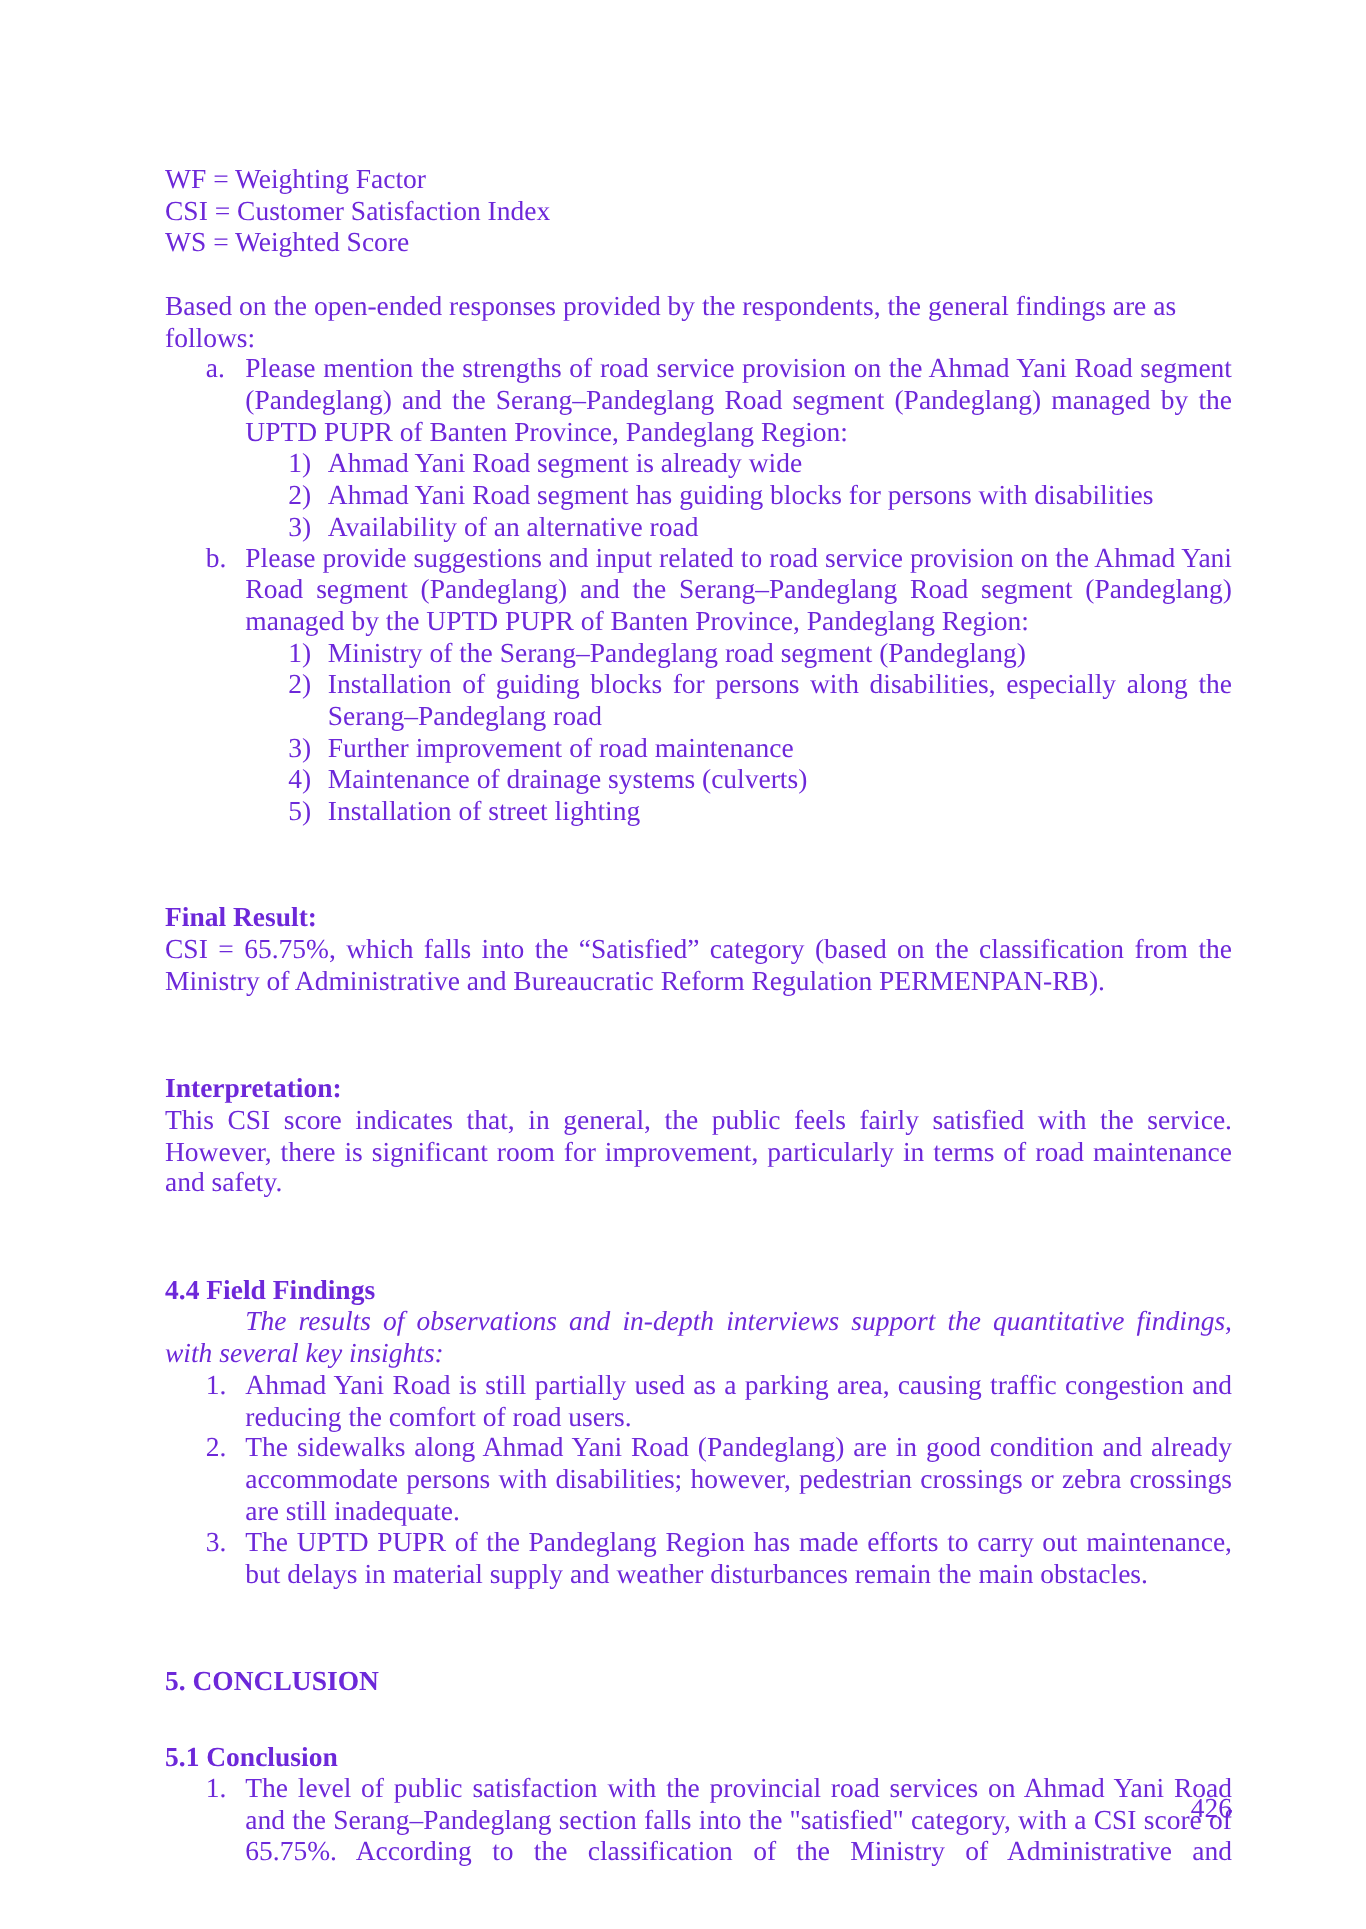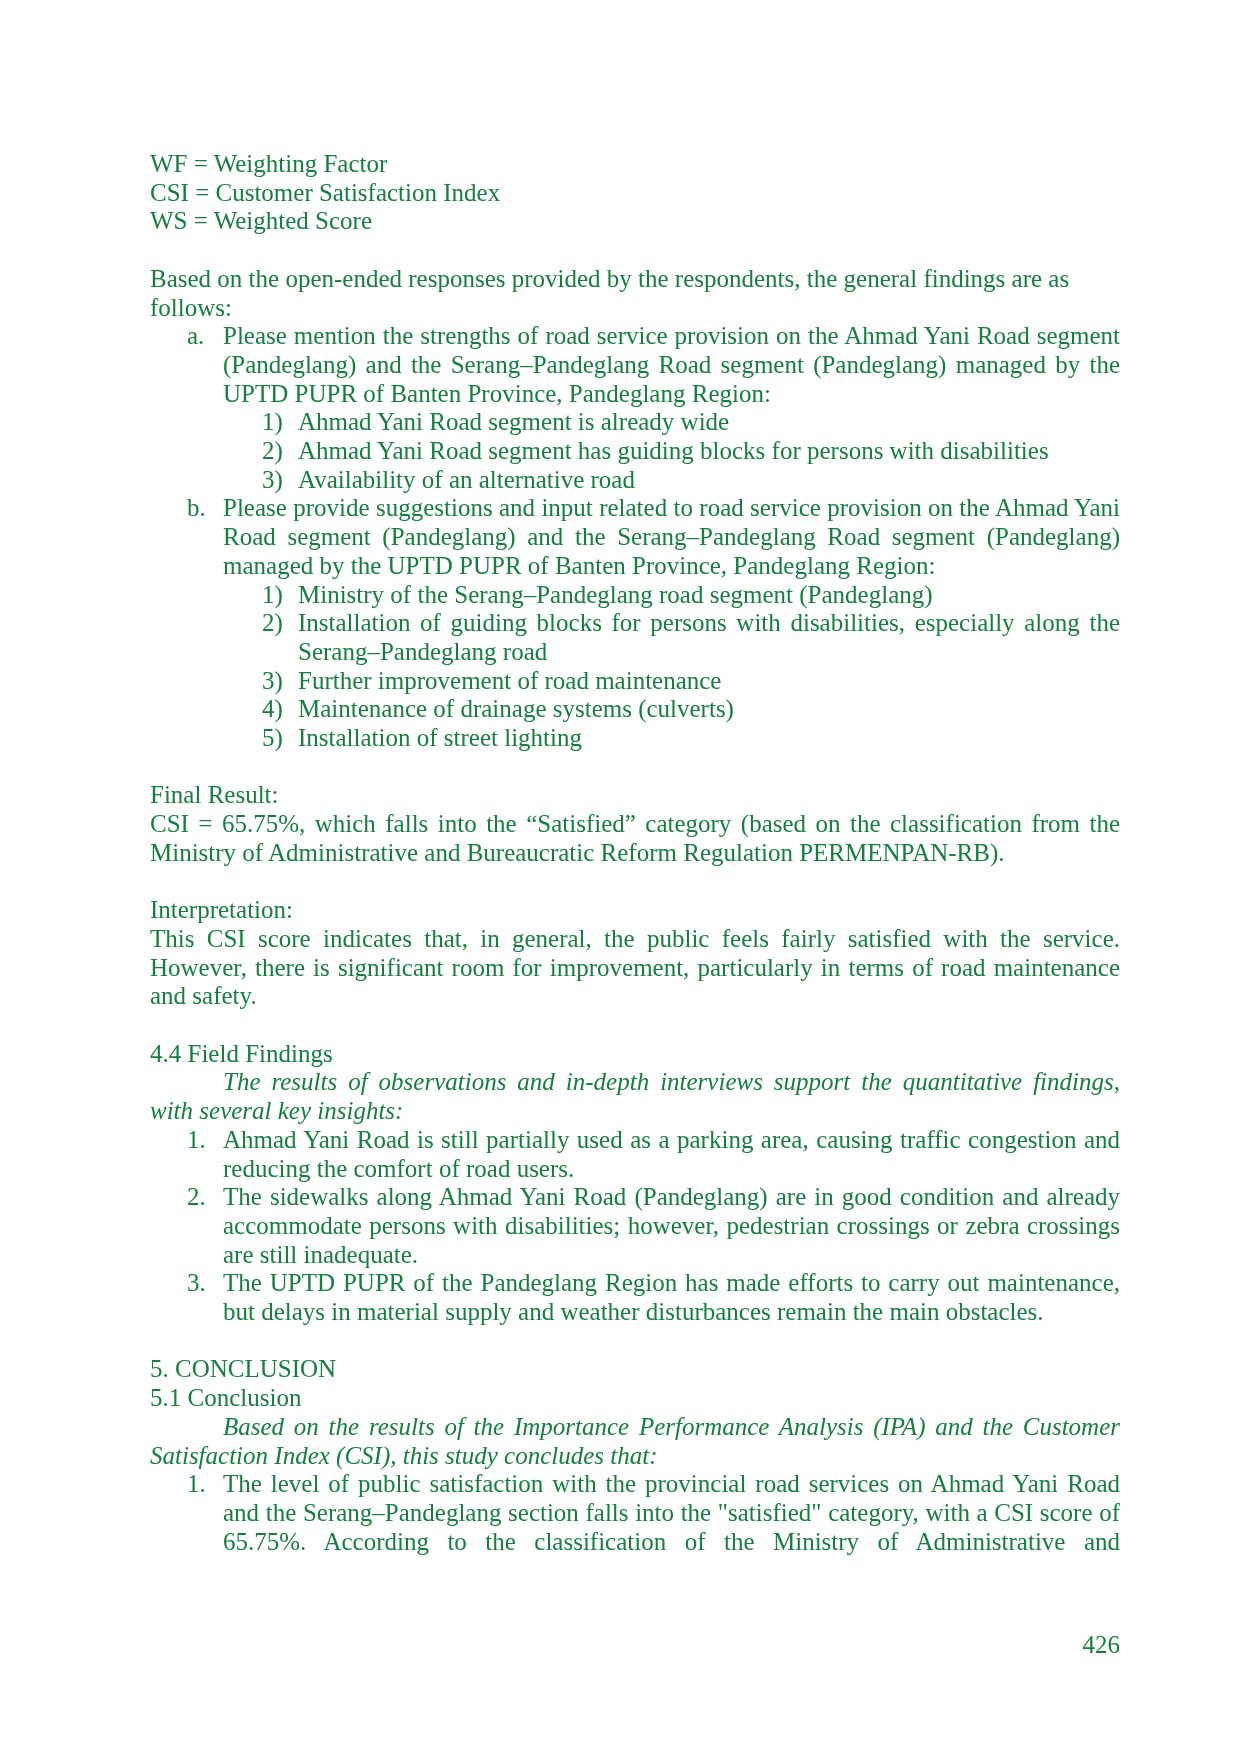--- a/index.html
+++ b/index.html
@@ -2,34 +2,34 @@
 <html><head>
 <meta charset="utf-8">
 <style>
   html, body { margin: 0; padding: 0; }
   body { background: #ffffff; }
   .page {
     position: relative;
     width: 1242px;
     height: 1754px;
     background: #ffffff;
-    color: #15803d;
+    color: #6d28d9;
     font-family: "Liberation Serif", "DejaVu Serif", serif;
     font-size: 25px;
     line-height: 28.7px;
     overflow: hidden;
   }
   .content {
     position: absolute;
     left: 150px;
     top: 150px;
     width: 970px;
   }
   .spacer { height: 28.7px; }
-  .bold { font-weight: normal; }
+  .bold { font-weight: bold; margin-top: 40px; }
   .just { text-align: justify; }
   .stretch-last { text-align: justify; text-align-last: justify; }
   .indent { text-indent: 73px; font-style: italic; }
   .li { position: relative; }
   .l1 { margin-left: 73px; }
   .l2 { margin-left: 148px; }
   .li > .marker {
     position: absolute;
     left: -36px;
     top: 0;
@@ -124,21 +124,20 @@
     </div>
     <div class="li l1 just">
       <span class="marker">3.</span>
       <span>The UPTD PUPR of the Pandeglang Region has made efforts to carry out maintenance, but delays in material supply and weather disturbances remain the main obstacles.</span>
     </div>
 
     <div class="spacer"></div>
 
     <div class="bold">5. CONCLUSION</div>
     <div class="bold">5.1 Conclusion</div>
-    <div class="para just indent">Based on the results of the Importance Performance Analysis (IPA) and the Customer Satisfaction Index (CSI), this study concludes that:</div>
 
     <div class="li l1 stretch-last">
       <span class="marker">1.</span>
       <span>The level of public satisfaction with the provincial road services on Ahmad Yani Road and the Serang–Pandeglang section falls into the "satisfied" category, with a CSI score of 65.75%. According to the classification of the Ministry of Administrative and</span>
     </div>
 
   </div>
 
   <div class="page-number">426</div>
 </div>

